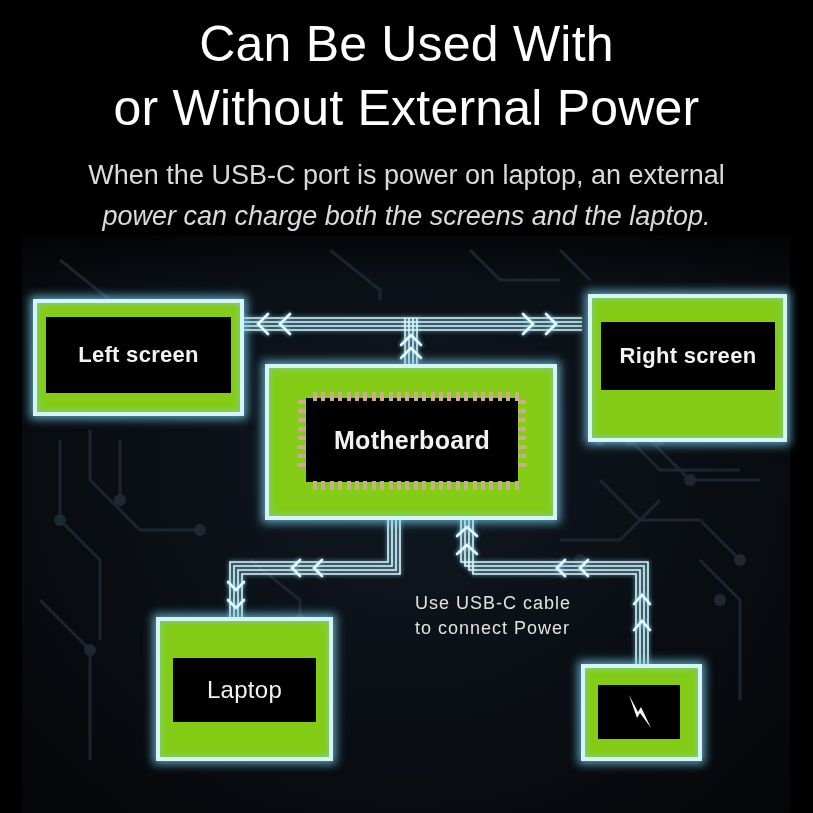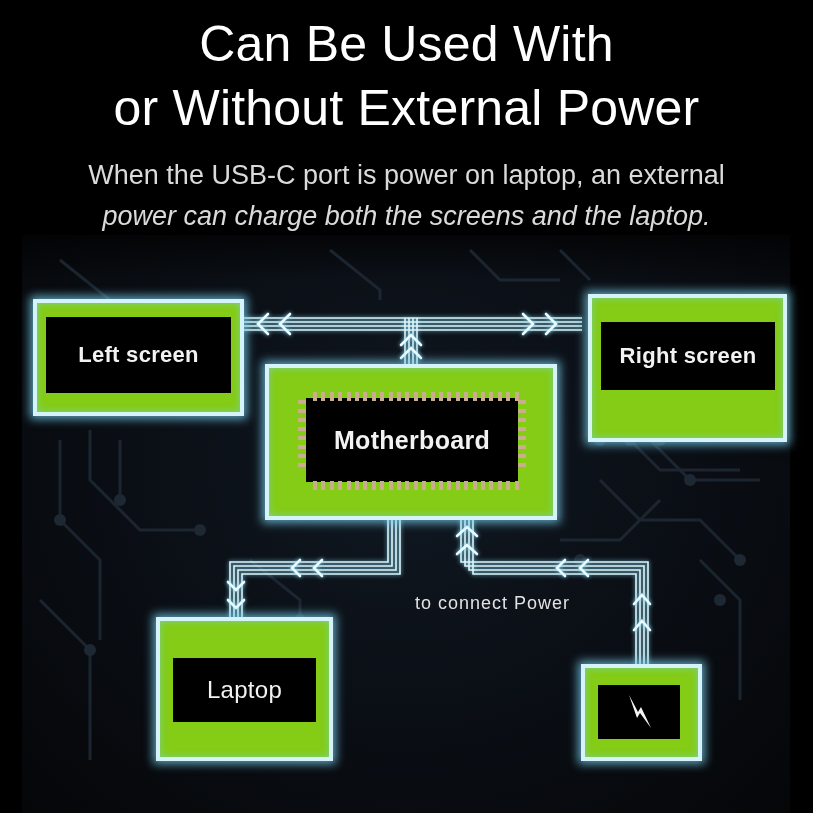--- a/index.html
+++ b/index.html
@@ -207,16 +207,17 @@
 
   <div class="box" style="left:581px;top:664px;width:121px;height:97px;">
     <div class="inner" style="left:13px;top:17px;width:82px;height:54px;">
       <svg width="30" height="40" viewBox="0 0 30 40">
         <path d="M5 3 L14 20 L17 15 L27 36 L16 21 L13 26 Z" fill="#f5f5f5"></path>
       </svg>
     </div>
   </div>
 
   <div class="note" style="left:415px;top:591px;">
+    <div>Use USB-C cable</div>
     <div>to connect Power</div>
   </div>
 
 </div>
 
 </body></html>

